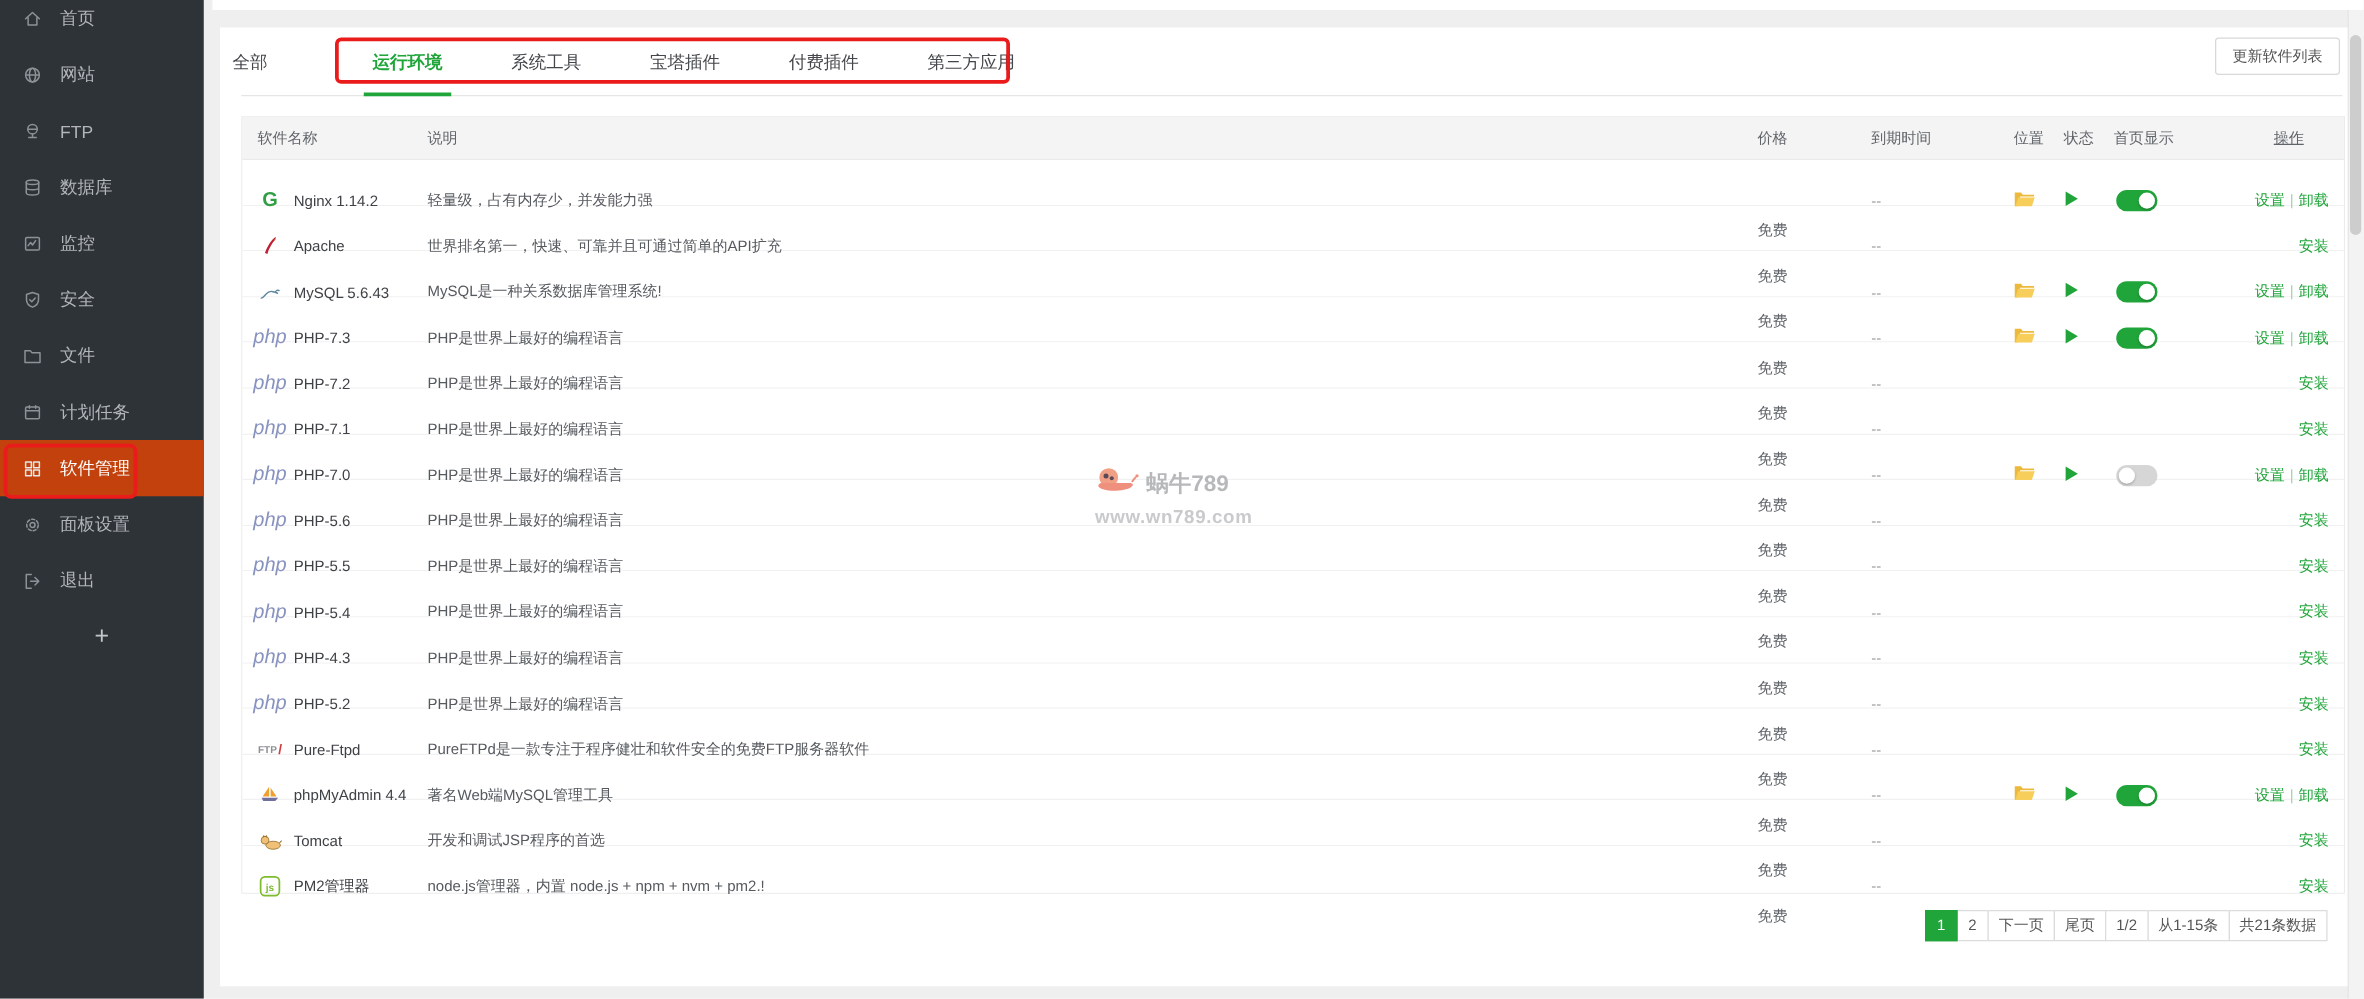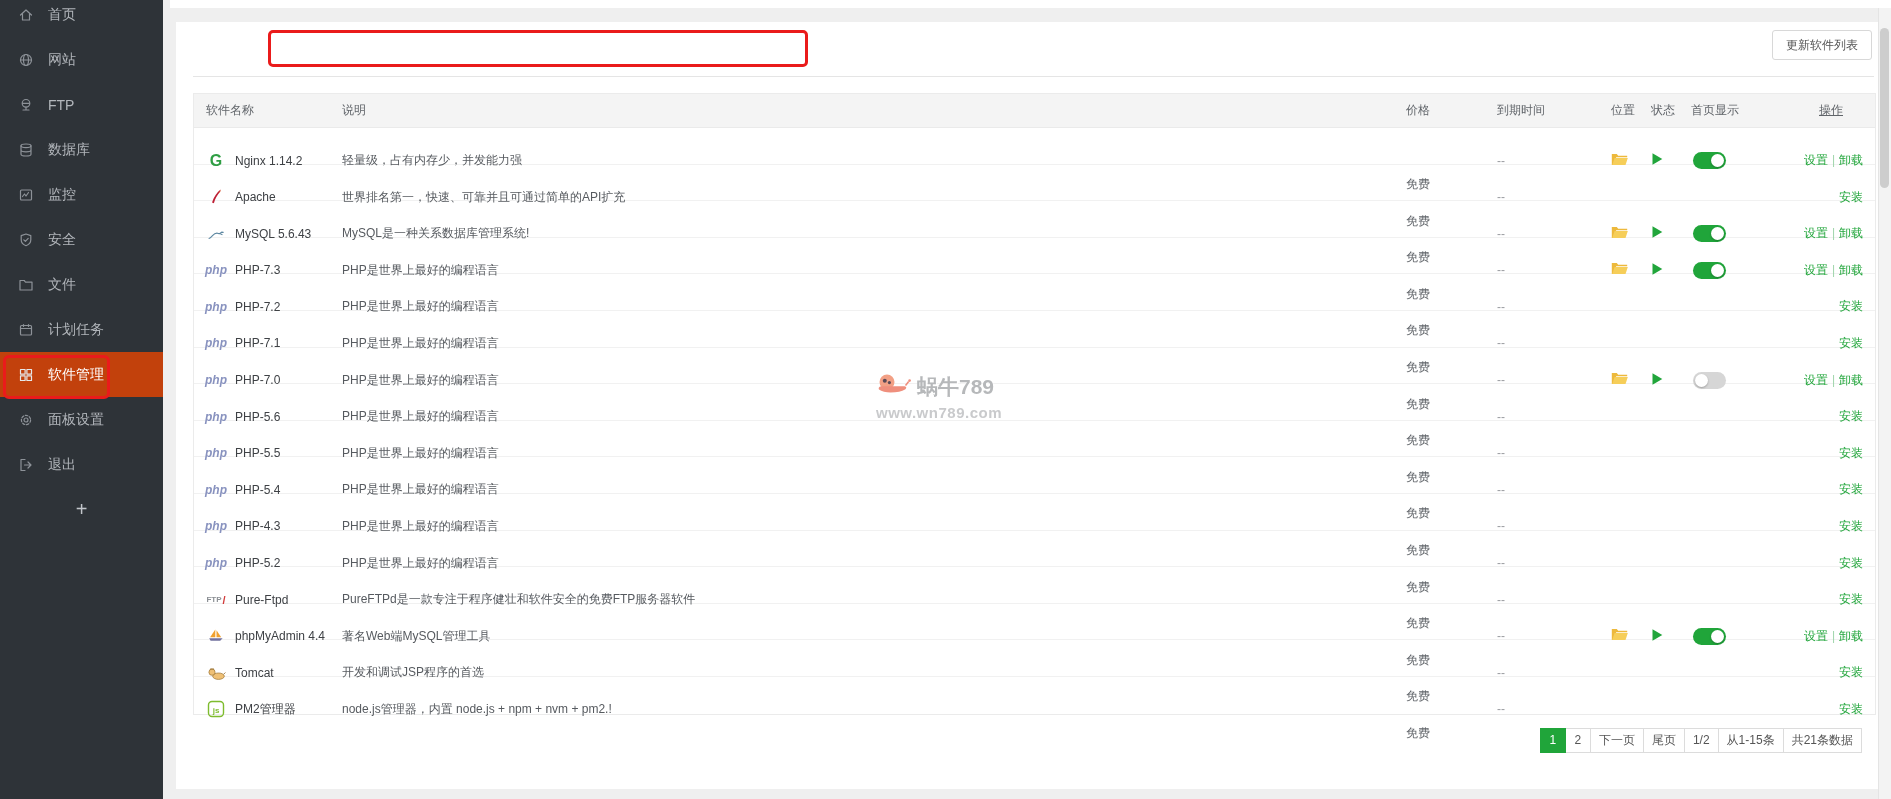--- a/index.html
+++ b/index.html
@@ -44,41 +44,41 @@
   .c-name{display:flex;align-items:center;color:#3e4145;}
   .c-name .sic{width:20px;height:18px;margin-right:9px;display:inline-flex;align-items:center;justify-content:center;flex:0 0 20px;}
   .c-price{color:#5f6368;margin-top:48px;}
   .c-expire{color:#9a9da1;}
   .c-loc,.c-status{display:flex;align-items:center;}
   .c-home{display:flex;align-items:center;padding-left:2px;}
   .c-action{text-align:right;white-space:nowrap;}
   .h-action{text-align:center;text-decoration:underline;}
   .glink{color:#20a53a;text-decoration:none;cursor:pointer;}
   .sep{color:#9fd4ab;margin:0 4px;}
-  .php-txt{font-style:italic;font-weight:bold;color:#8892bf;font-size:12px;}
+  .php-txt{font-style:italic;font-weight:normal;color:#8892bf;font-size:16px;}
   .ftp-txt{font-size:8px;font-weight:bold;color:#8b8f94;letter-spacing:0;}
   .ftp-slash{color:#d23b3b;font-size:11px;font-weight:bold;margin-left:1px;}
   .nginx-g{color:#2f9e44;font-weight:bold;font-size:16px;line-height:16px;}
 
   .toggle{position:relative;width:33px;height:17px;border-radius:9px;cursor:pointer;}
   .toggle.on{background:#20a53a;}
   .toggle.off{background:#d6d6d6;}
   .toggle .knob{position:absolute;top:2px;width:13px;height:13px;border-radius:50%;background:#fff;box-shadow:0 1px 2px rgba(0,0,0,.25);}
   .toggle.on .knob{right:2px;}
   .toggle.off .knob{left:2px;}
 
   
   .pager{position:absolute;right:16px;top:706px;display:flex;font-size:12px;color:#555;}
   .pg{min-width:26px;padding:0 8px;height:25px;line-height:23px;border:1px solid #dcdcdc;background:#fff;margin-left:-1px;text-align:center;cursor:pointer;white-space:nowrap;}
   .pg.active{background:#20a53a;border-color:#20a53a;color:#fff;position:relative;z-index:1;}
 
   
   .wm{position:absolute;left:700px;top:350px;color:#bdbfc1;pointer-events:none;}
   .wm-row1{display:flex;align-items:center;}
-  .wm-title{font-size:21px;font-weight:bold;color:#b6b8ba;text-shadow:1px 1px 0 #fff;margin-left:4px;}
+  .wm-title{font-size:18px;font-weight:bold;color:#b6b8ba;text-shadow:1px 1px 0 #fff;margin-left:4px;}
   .wm-url{font-size:15px;font-weight:bold;color:#c9cacc;text-shadow:1px 1px 0 #fff;margin-top:3px;letter-spacing:.5px;}
 </style>
 </head>
 <body>
 
 <div class="screen">
 
   <div class="sidebar">
     <div class="side-list" id="side-list">
         <div class="side-item">
@@ -186,20 +186,21 @@
   </div>
 
   <div class="topstrip"></div>
   <div class="scroll-track">
     <div class="scroll-thumb"></div>
   </div>
 
   <div class="panel">
 
     <div class="tabsbar">
+      <div class="tabs-wrap" id="tabs-wrap"><div class="tab first">全部</div><div class="tab active">运行环境</div><div class="tab">系统工具</div><div class="tab">宝塔插件</div><div class="tab">付费插件</div><div class="tab">第三方应用</div></div>
       <div class="redbox tabs"></div>
       <button class="update-btn">更新软件列表</button>
       <div class="tabs-underline"></div>
     </div>
 
     <div class="soft-table">
       <div class="grid thead">
         <div>软件名称</div>
         <div>说明</div>
         <div>价格</div>

